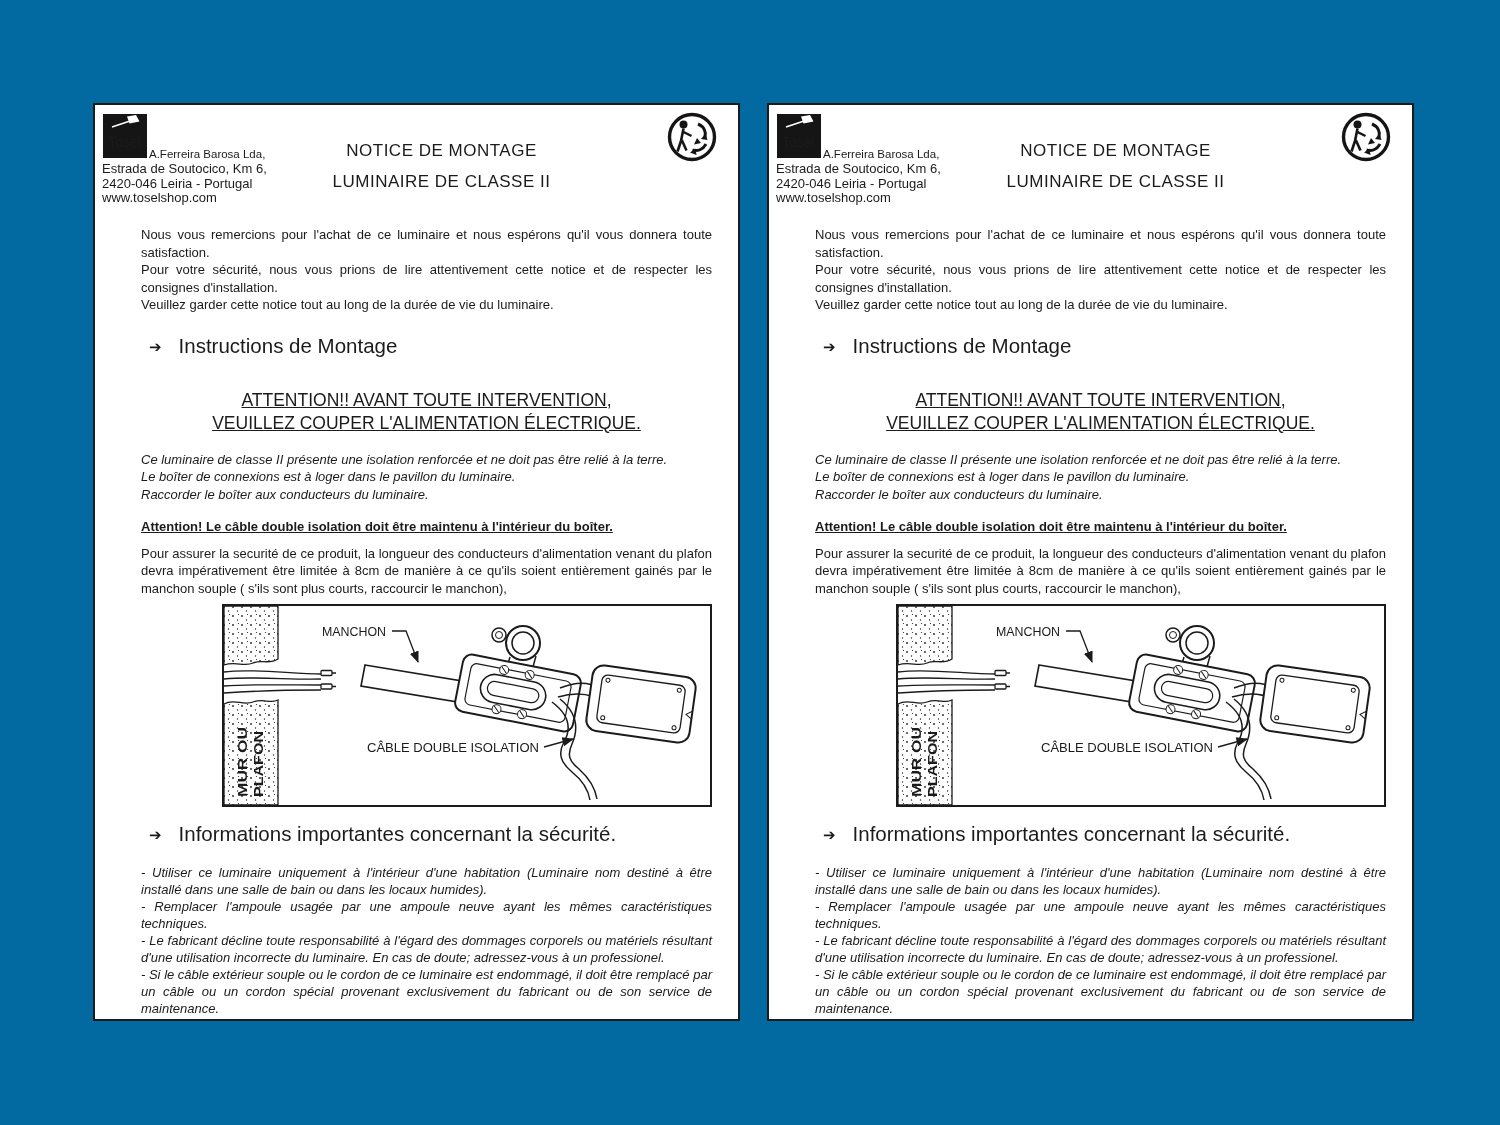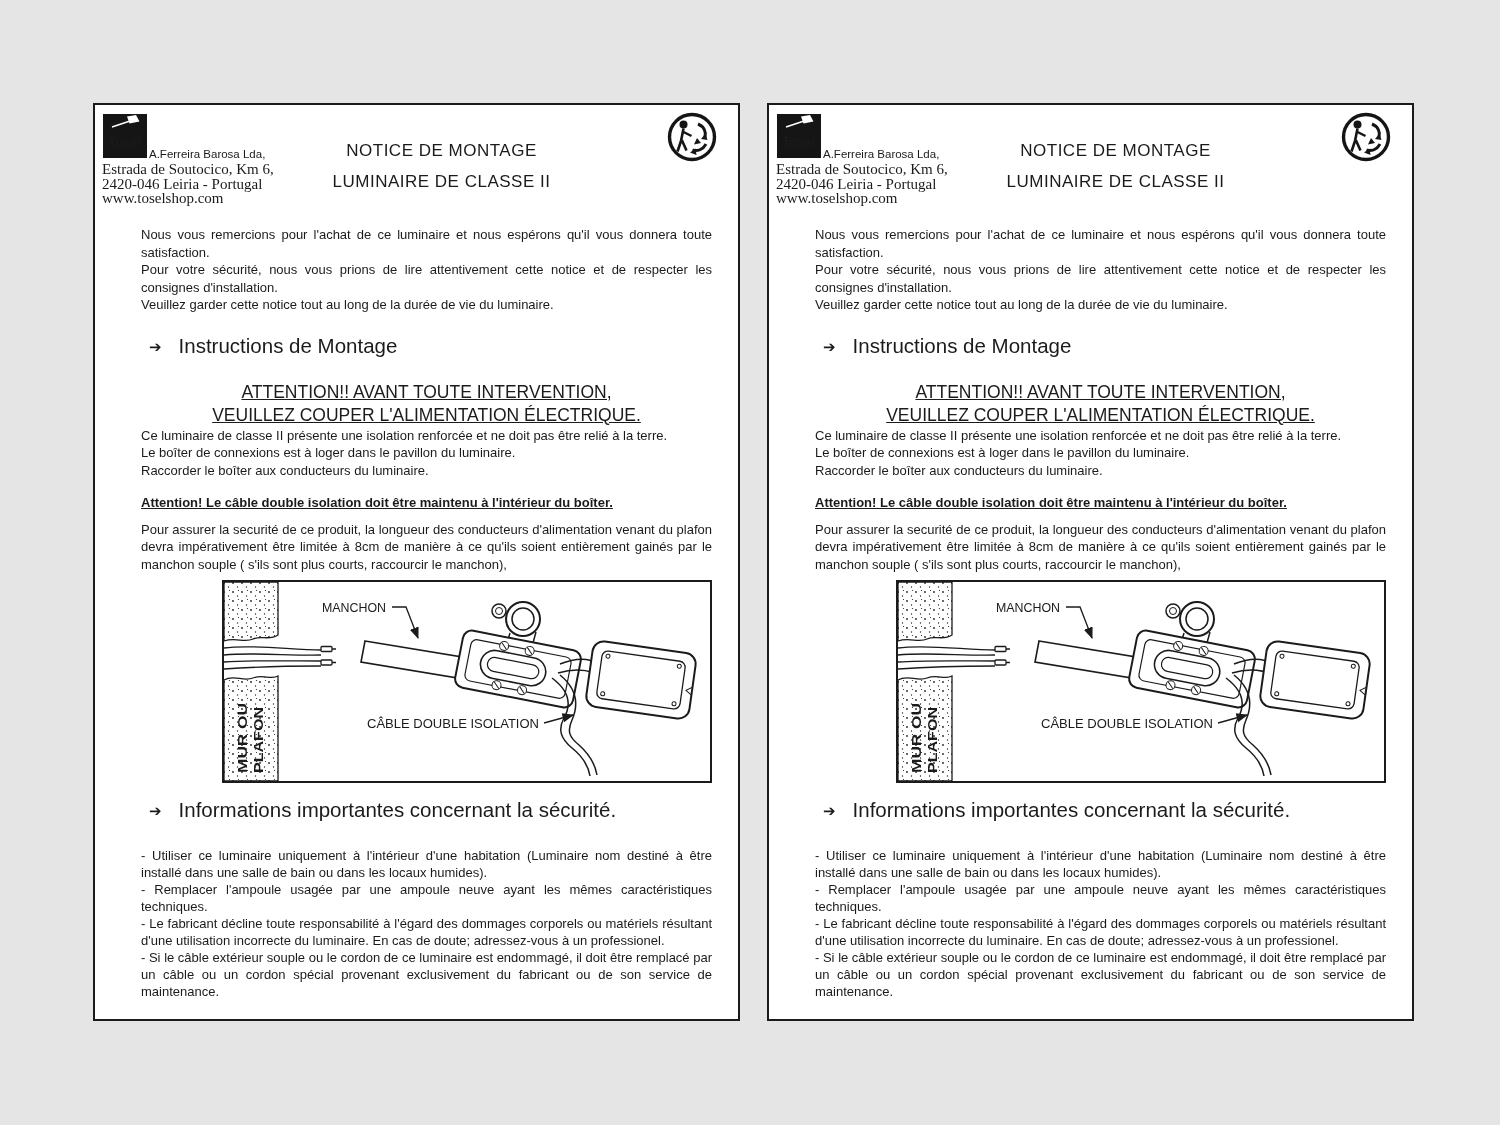--- a/index.html
+++ b/index.html
@@ -1,42 +1,42 @@
 <!DOCTYPE html>
 <html><head>
 <meta charset="utf-8">
 <style>
   html,body{margin:0;padding:0;background:#ffffff;}
   body{width:1500px;height:1125px;font-family:"Liberation Sans",sans-serif;color:#1b1b1b;-webkit-font-smoothing:antialiased;}
-  .canvas{position:relative;width:1500px;height:1125px;background:#e5e5e5;}
+  .canvas{position:relative;width:1500px;height:1125px;background:#0369a1;}
   .sheet{position:absolute;top:103px;width:647px;height:918px;border:2px solid #1b1b1b;background:#fff;box-sizing:border-box;}
   .sheet.first{left:93px;}
   .sheet.second{left:767px;}
 
   
   .hdr{position:relative;height:112px;}
   .logo{position:absolute;left:8px;top:9px;width:44px;height:44px;}
   .company-l1{position:absolute;left:54px;top:43px;font-size:11.5px;white-space:nowrap;}
-  .company-rest{position:absolute;left:7px;top:57px;font-size:15px;line-height:14.5px;white-space:nowrap;font-family:Liberation Serif, serif;}
+  .company-rest{position:absolute;left:7px;top:57px;font-size:13px;line-height:14.5px;white-space:nowrap;}
   .doc-title{position:absolute;left:110px;right:60px;top:30px;text-align:center;font-size:17px;line-height:31px;letter-spacing:.5px;}
   .triman{position:absolute;right:20px;top:6px;}
 
   
   .content{padding:0 26px 0 46px;}
   p{margin:0;font-size:13px;line-height:17.5px;}
   .just{text-align:justify;}
   .intro{margin-top:9px;}
   .sec-head{display:flex;align-items:center;margin:19px 0 0 8px;font-size:20.5px;line-height:26px;}
   .sec-head .arr{font-size:15px;margin-right:17px;position:relative;top:1px;}
-  .warn{margin-top:22px;text-align:center;font-size:17.5px;line-height:23px;}
+  .warn{margin-top:30px;text-align:center;font-size:17.5px;line-height:23px;}
   .warn span{text-decoration:underline;}
-  .plain{}
+  .plain{margin-top:16px;font-style:italic;}
   .uline{margin-top:15px;text-decoration:underline;font-weight:bold;}
   .diagram-wrap{margin:7px 0 0 29px;line-height:0;text-align:right;}
-  .bullets{margin-top:24px;}
+  .bullets{margin-top:17px;font-style:italic;}
   .bullets p{line-height:17px;}
   svg text{font-family:"Liberation Sans",sans-serif;fill:#1b1b1b;}
 </style>
 </head>
 <body>
 
 <div class="canvas">
 
   <div class="sheet first">
 

